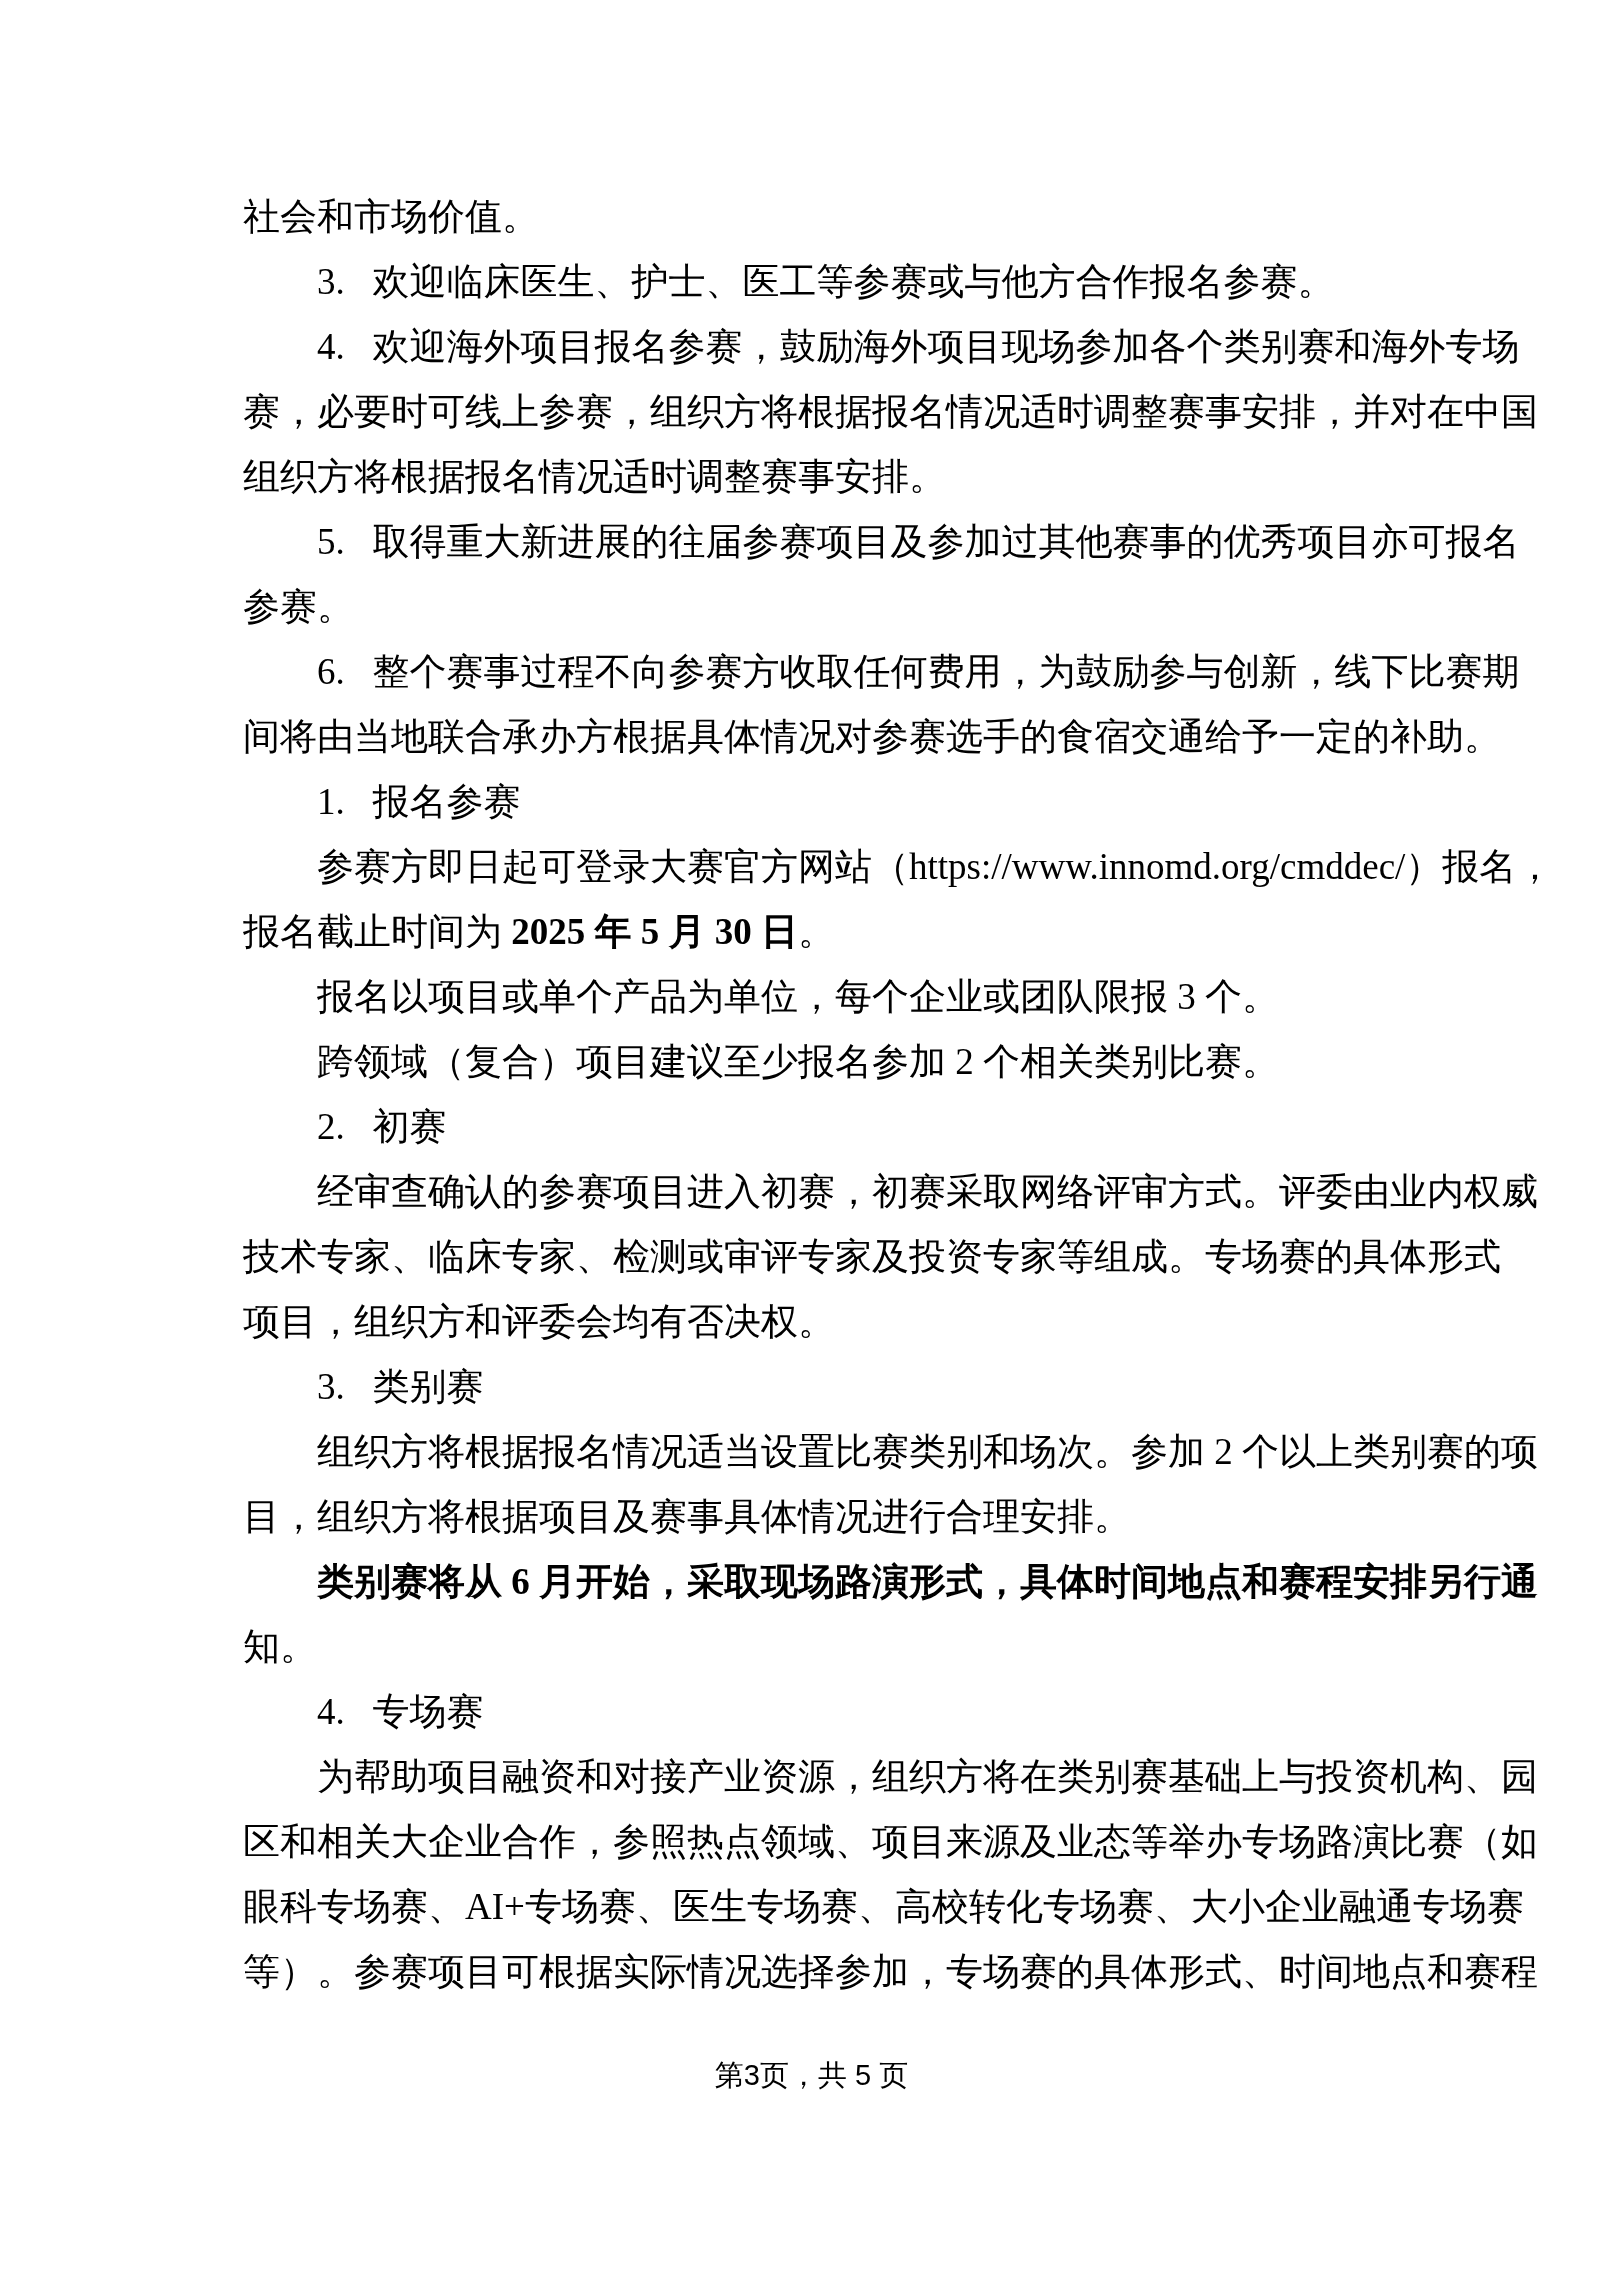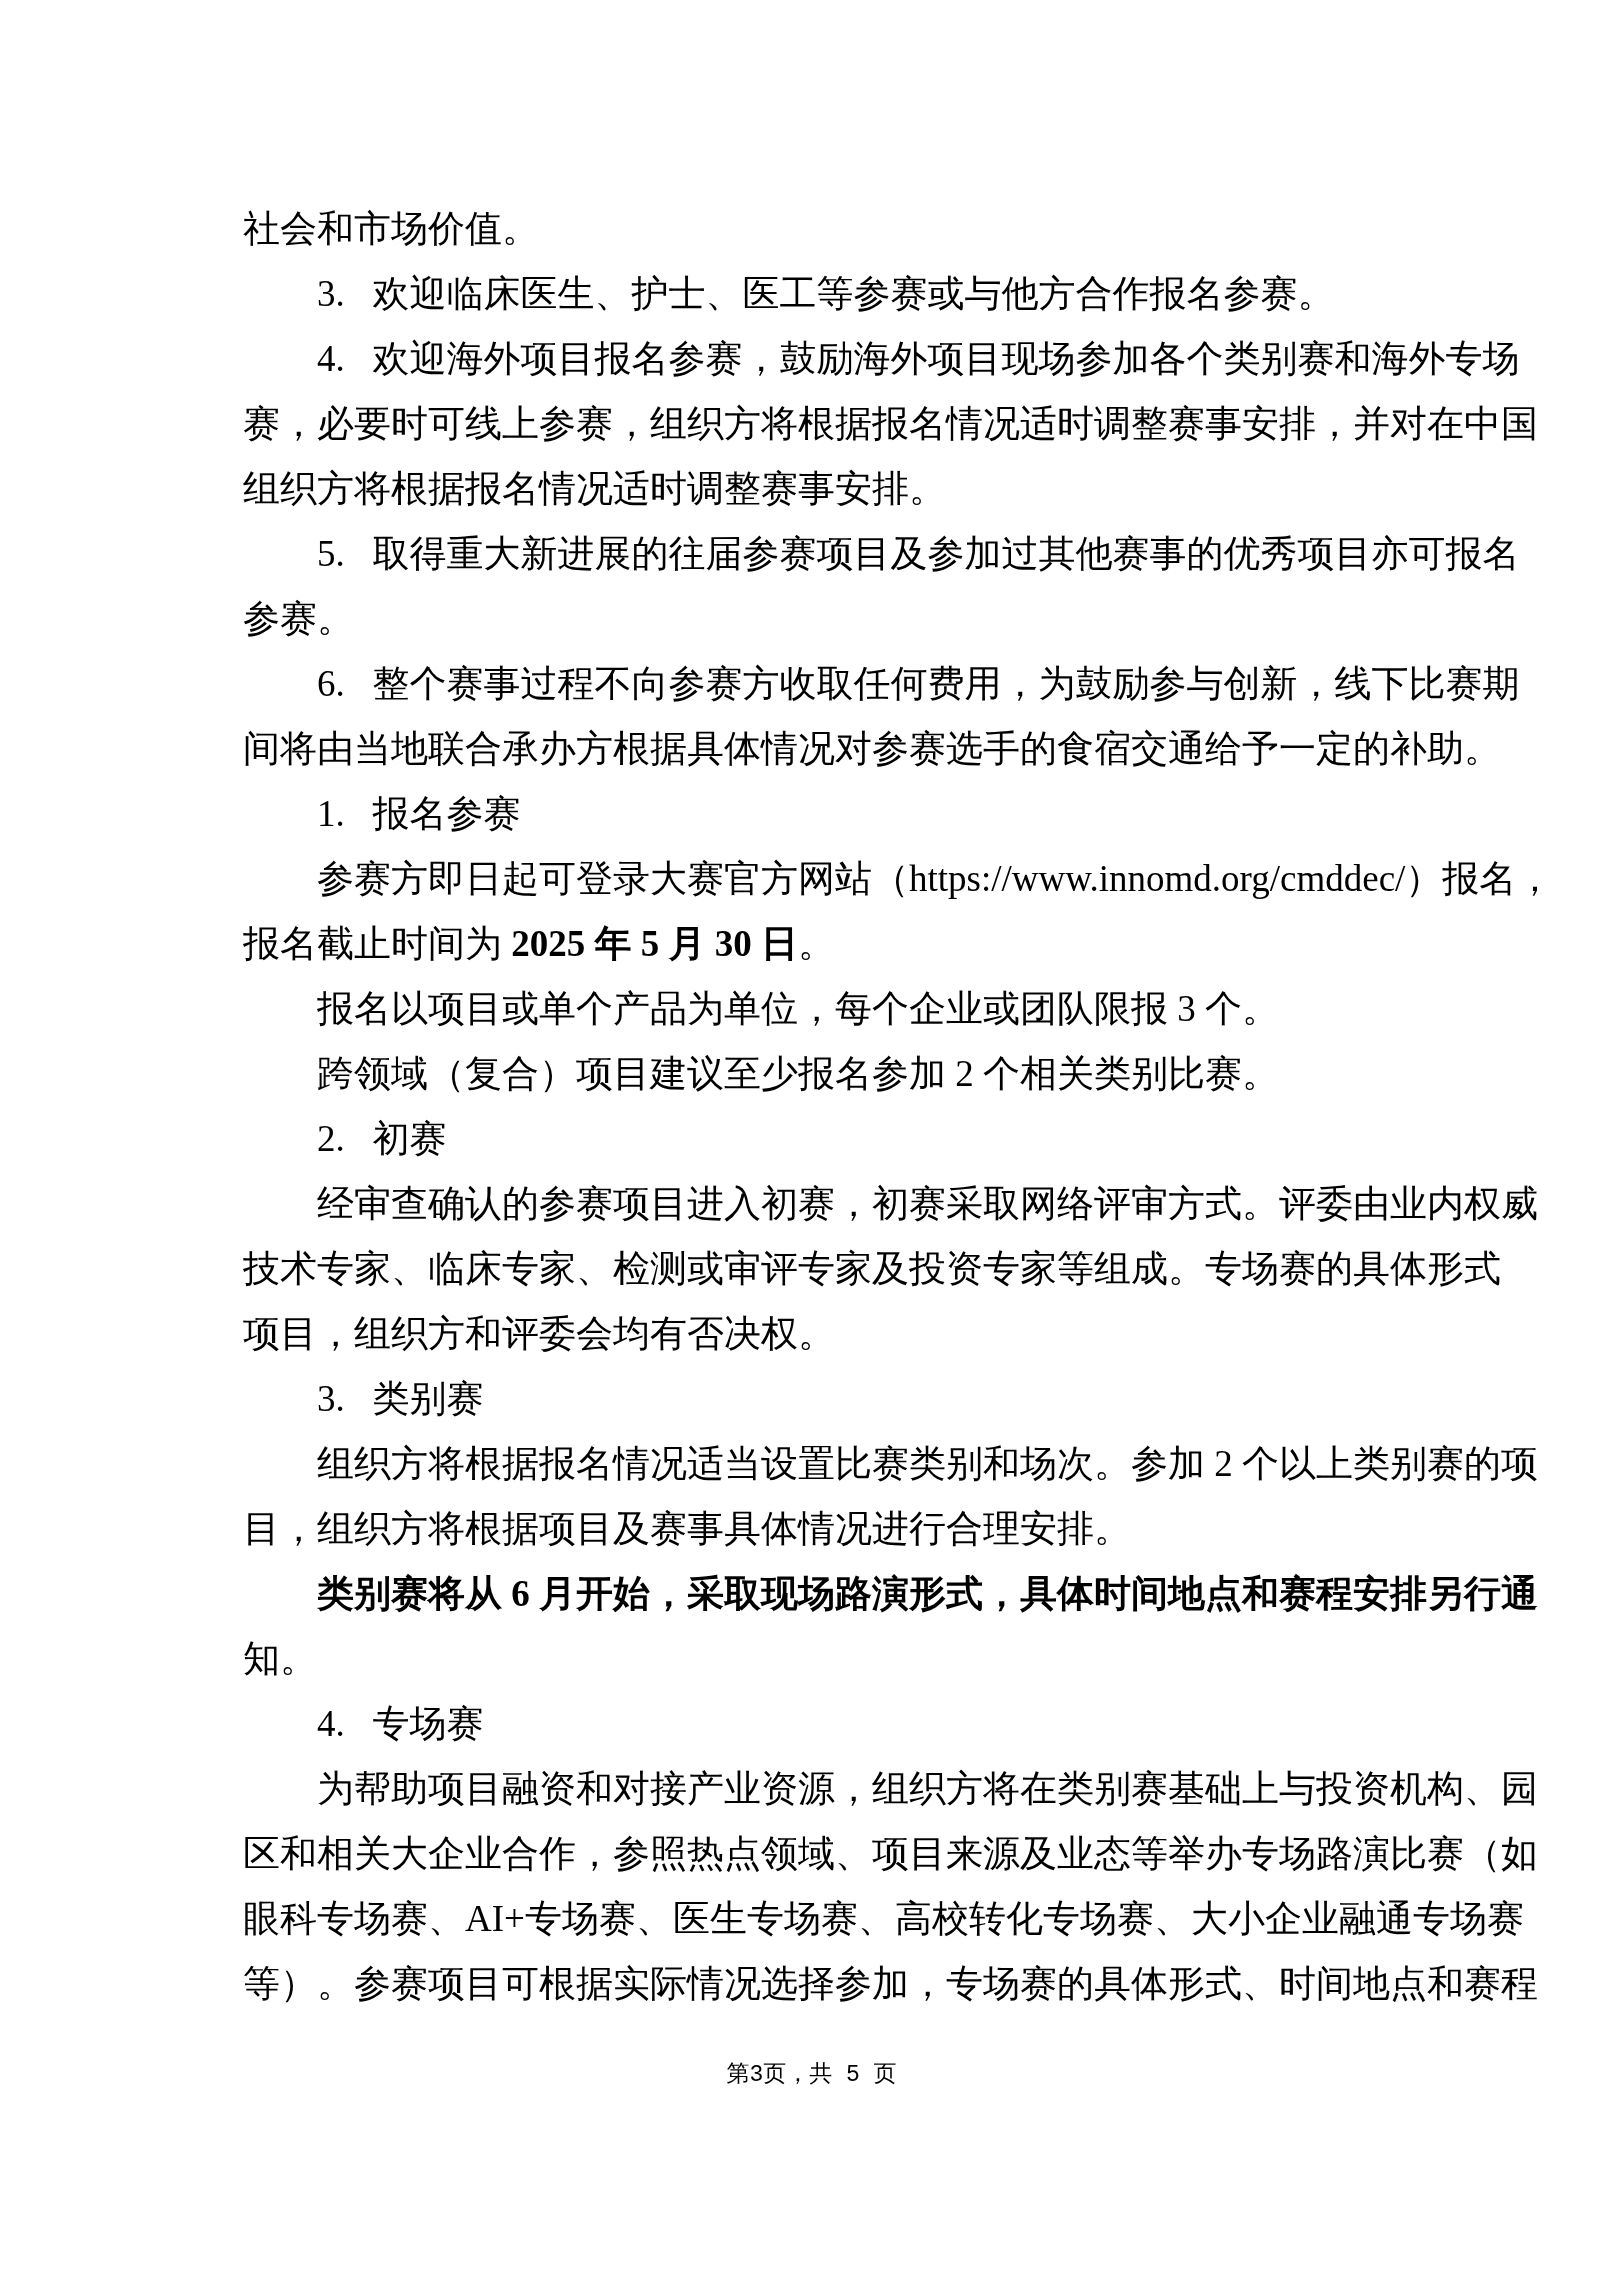--- a/index.html
+++ b/index.html
@@ -12,21 +12,21 @@
     width: 1623px;
     height: 2295px;
     background: #ffffff;
     overflow: hidden;
     color: #000000;
     font-family: "Liberation Serif", "DejaVu Serif", serif;
   }
   .content {
     position: absolute;
     left: 243px;
-    top: 196px;
+    top: 184px;
     width: 1139px;
     font-size: 37px;
     line-height: 65px;
   }
   .line {
     white-space: nowrap;
   }
   .line.heading {
     font-weight: 700;
     font-family: "Liberation Sans", "DejaVu Sans", sans-serif;
@@ -34,23 +34,23 @@
   }
   .bold {
     font-weight: 700;
   }
   .footer {
     position: absolute;
     left: 0;
     width: 100%;
     top: 2056px;
     text-align: center;
-    font-size: 23px;
+    font-size: 29px;
     line-height: 39px;
-    font-family: Liberation Mono, monospace;
+    font-family: Liberation Sans, sans-serif;
     color: #000000;
   }
 </style>
 </head>
 <body>
 
 <div class="page">
   <div class="content">
       <div class="line" style="text-indent: 0em;">社会和市场价值。</div>
       <div class="line" style="text-indent: 2em;">3.&nbsp;&nbsp;&nbsp;欢迎临床医生、护士、医工等参赛或与他方合作报名参赛。</div>

